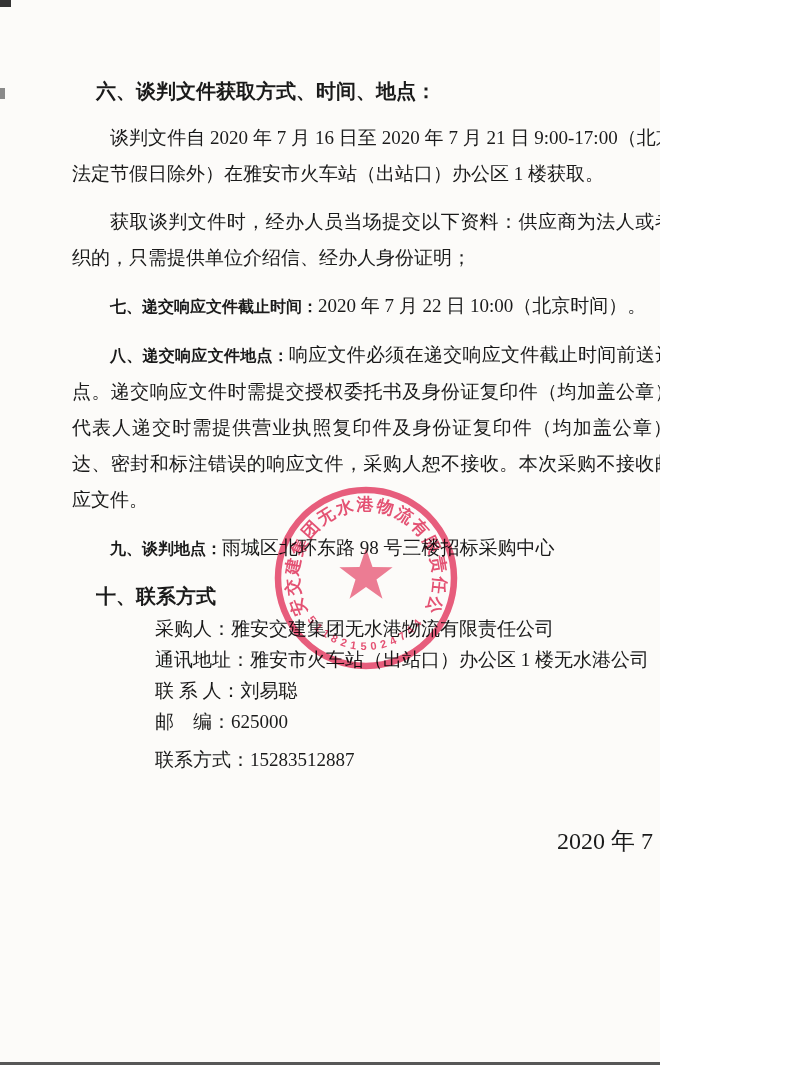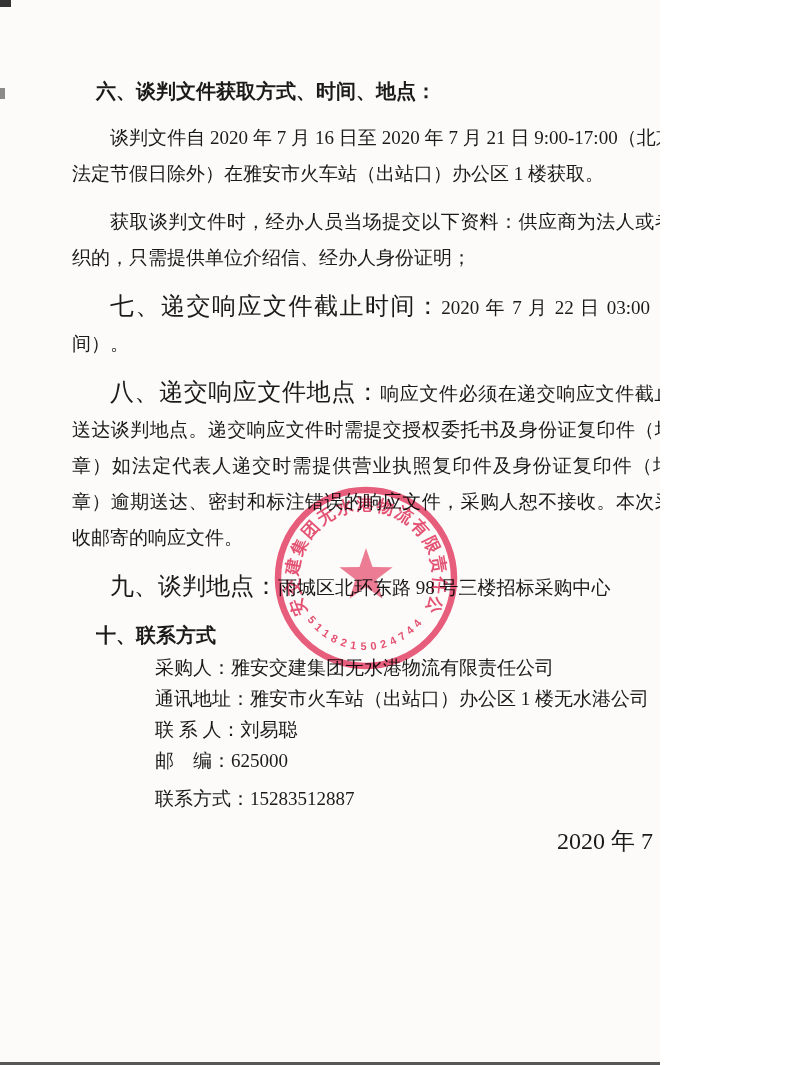--- a/index.html
+++ b/index.html
@@ -28,22 +28,22 @@
   }
   .para {
     font-size: 19px;
     line-height: 36px;
     text-indent: 38px;
     text-align: justify;
     margin: 12px;
   }
   .lead {
     font-family: "Liberation Sans", "DejaVu Sans", sans-serif;
-    font-weight: normal;
-    font-size: 24px;
+    font-weight: bold;
+    font-size: 16px;
   }
   .gap-sm { margin-top: 6px; }
   .gap-xs { margin-top: 4px; }
   .h-six { margin-bottom: 10px; }
   .contact {
     margin: 0 0 0 95px;
     font-size: 19px;
   }
   .crow { line-height: 31px; }
   .crow-phone { margin-top: 7px; }
@@ -95,21 +95,21 @@
 <body>
 
 <div class="page">
 
   <div class="content">
 
     <p class="h-major h-six">六、谈判文件获取方式、时间、地点：</p>
     <p class="para">谈判文件自 2020 年 7 月 16 日至 2020 年 7 月 21 日 9:00-17:00（北京时间，法定节假日除外）在雅安市火车站（出站口）办公区 1 楼获取。</p>
     <p class="para">获取谈判文件时，经办人员当场提交以下资料：供应商为法人或者其他组织的，只需提供单位介绍信、经办人身份证明；</p>
 
-    <p class="para gap-sm"><span class="lead">七、递交响应文件截止时间：</span><span>2020 年 7 月 22 日 03:00（北京时间）。</span></p>
+    <p class="para gap-sm"><span class="lead">七、递交响应文件截止时间：</span><span>2020 年 7 月 22 日 10:00（北京时间）。</span></p>
 
     <p class="para gap-sm"><span class="lead">八、递交响应文件地点：</span><span>响应文件必须在递交响应文件截止时间前送达谈判地点。递交响应文件时需提交授权委托书及身份证复印件（均加盖公章）如法定代表人递交时需提供营业执照复印件及身份证复印件（均加盖公章）逾期送达、密封和标注错误的响应文件，采购人恕不接收。本次采购不接收邮寄的响应文件。</span></p>
 
     <p class="para gap-xs"><span class="lead">九、谈判地点：</span><span>雨城区北环东路 98 号三楼招标采购中心</span></p>
 
     <p class="h-major">十、联系方式</p>
 
     <div class="contact">
       <div class="crow"><span class="contact-label">采购人：</span><span>雅安交建集团无水港物流有限责任公司</span></div>
       <div class="crow"><span class="contact-label">通讯地址：</span><span>雅安市火车站（出站口）办公区 1 楼无水港公司</span></div>

